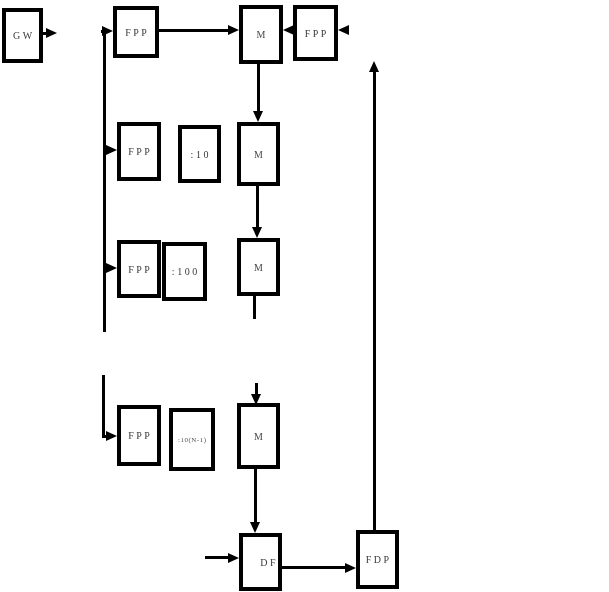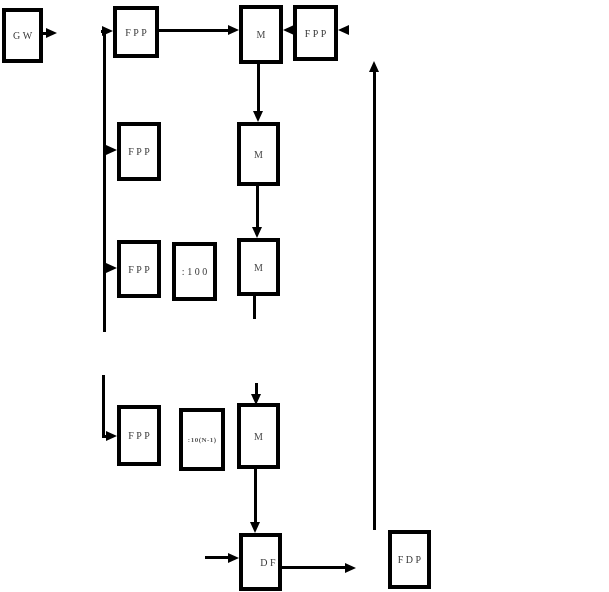--- a/index.html
+++ b/index.html
@@ -26,32 +26,33 @@
 <body>
 
 <div id="canvas">
 
   <div class="box" style="left:2px;top:8px;width:41px;height:55px;">GW</div>
   <div class="box" style="left:113px;top:6px;width:46px;height:52px;">FPP</div>
   <div class="box mixer" style="left:239px;top:5px;width:44px;height:59px;">M</div>
   <div class="box" style="left:293px;top:5px;width:45px;height:56px;">FPP</div>
 
   <div class="box" style="left:117px;top:122px;width:44px;height:59px;">FPP</div>
+  <div class="box" style="left:178px;top:125px;width:43px;height:58px;">:10</div>
   <div class="box mixer" style="left:237px;top:122px;width:43px;height:64px;">M</div>
 
   <div class="box" style="left:117px;top:240px;width:44px;height:58px;">FPP</div>
-  <div class="box" style="left:172px;top:242px;width:45px;height:59px;">:100</div>
+  <div class="box" style="left:162px;top:242px;width:45px;height:59px;">:100</div>
   <div class="box mixer" style="left:237px;top:238px;width:43px;height:58px;">M</div>
 
   <div class="box" style="left:117px;top:405px;width:44px;height:61px;">FPP</div>
-  <div class="box lbl-xs" style="left:179px;top:408px;width:46px;height:63px;font-weight:bold;">:10(N-1)</div>
+  <div class="box lbl-xs" style="left:169px;top:408px;width:46px;height:63px;">:10(N-1)</div>
   <div class="box mixer" style="left:237px;top:403px;width:43px;height:66px;">M</div>
 
   <div class="box" style="left:239px;top:533px;width:43px;height:58px;padding-left:15px;">DF</div>
-  <div class="box" style="left:356px;top:530px;width:43px;height:59px;margin-left:32px;">FDP</div>
+  <div class="box" style="left:356px;top:530px;width:43px;height:59px;">FDP</div>
 
   <div class="line" style="left:43px;top:32px;width:6px;height:3px;"></div>
   <div class="arr arr-right" style="left:46px;top:28px;"></div>
 
   <div class="line" style="left:101px;top:30px;width:3px;height:3px;"></div>
   <div class="arr arr-right" style="left:102px;top:26px;"></div>
 
   <div class="line" style="left:159px;top:29px;width:70px;height:3px;"></div>
   <div class="arr arr-right" style="left:228px;top:25px;"></div>
 

